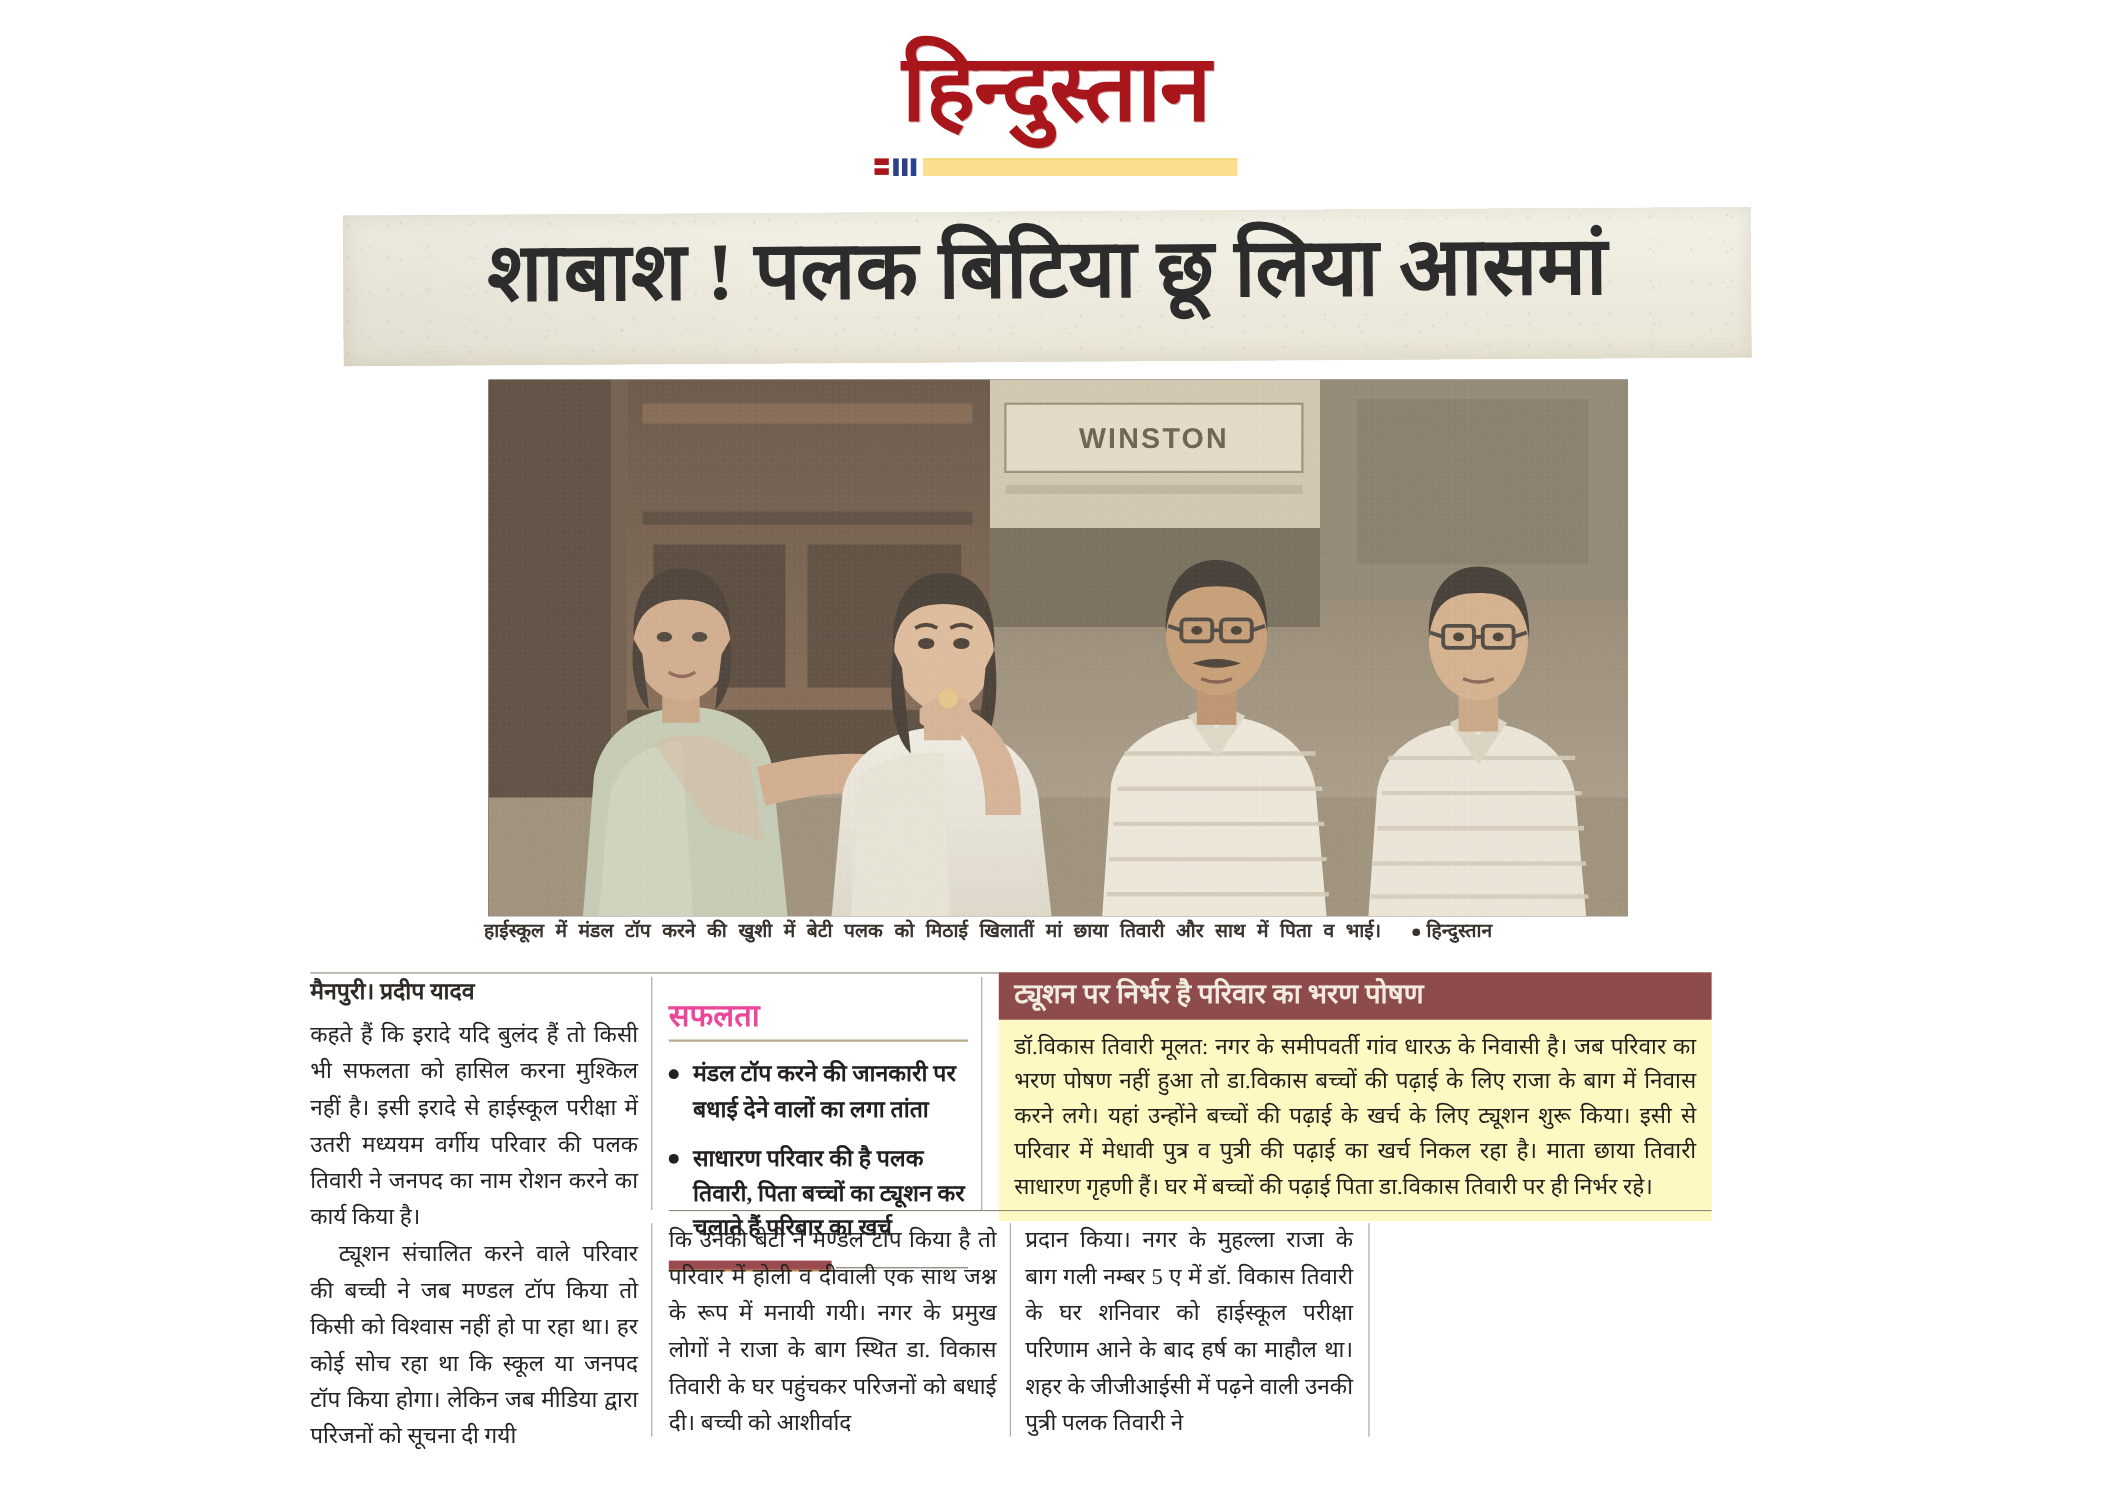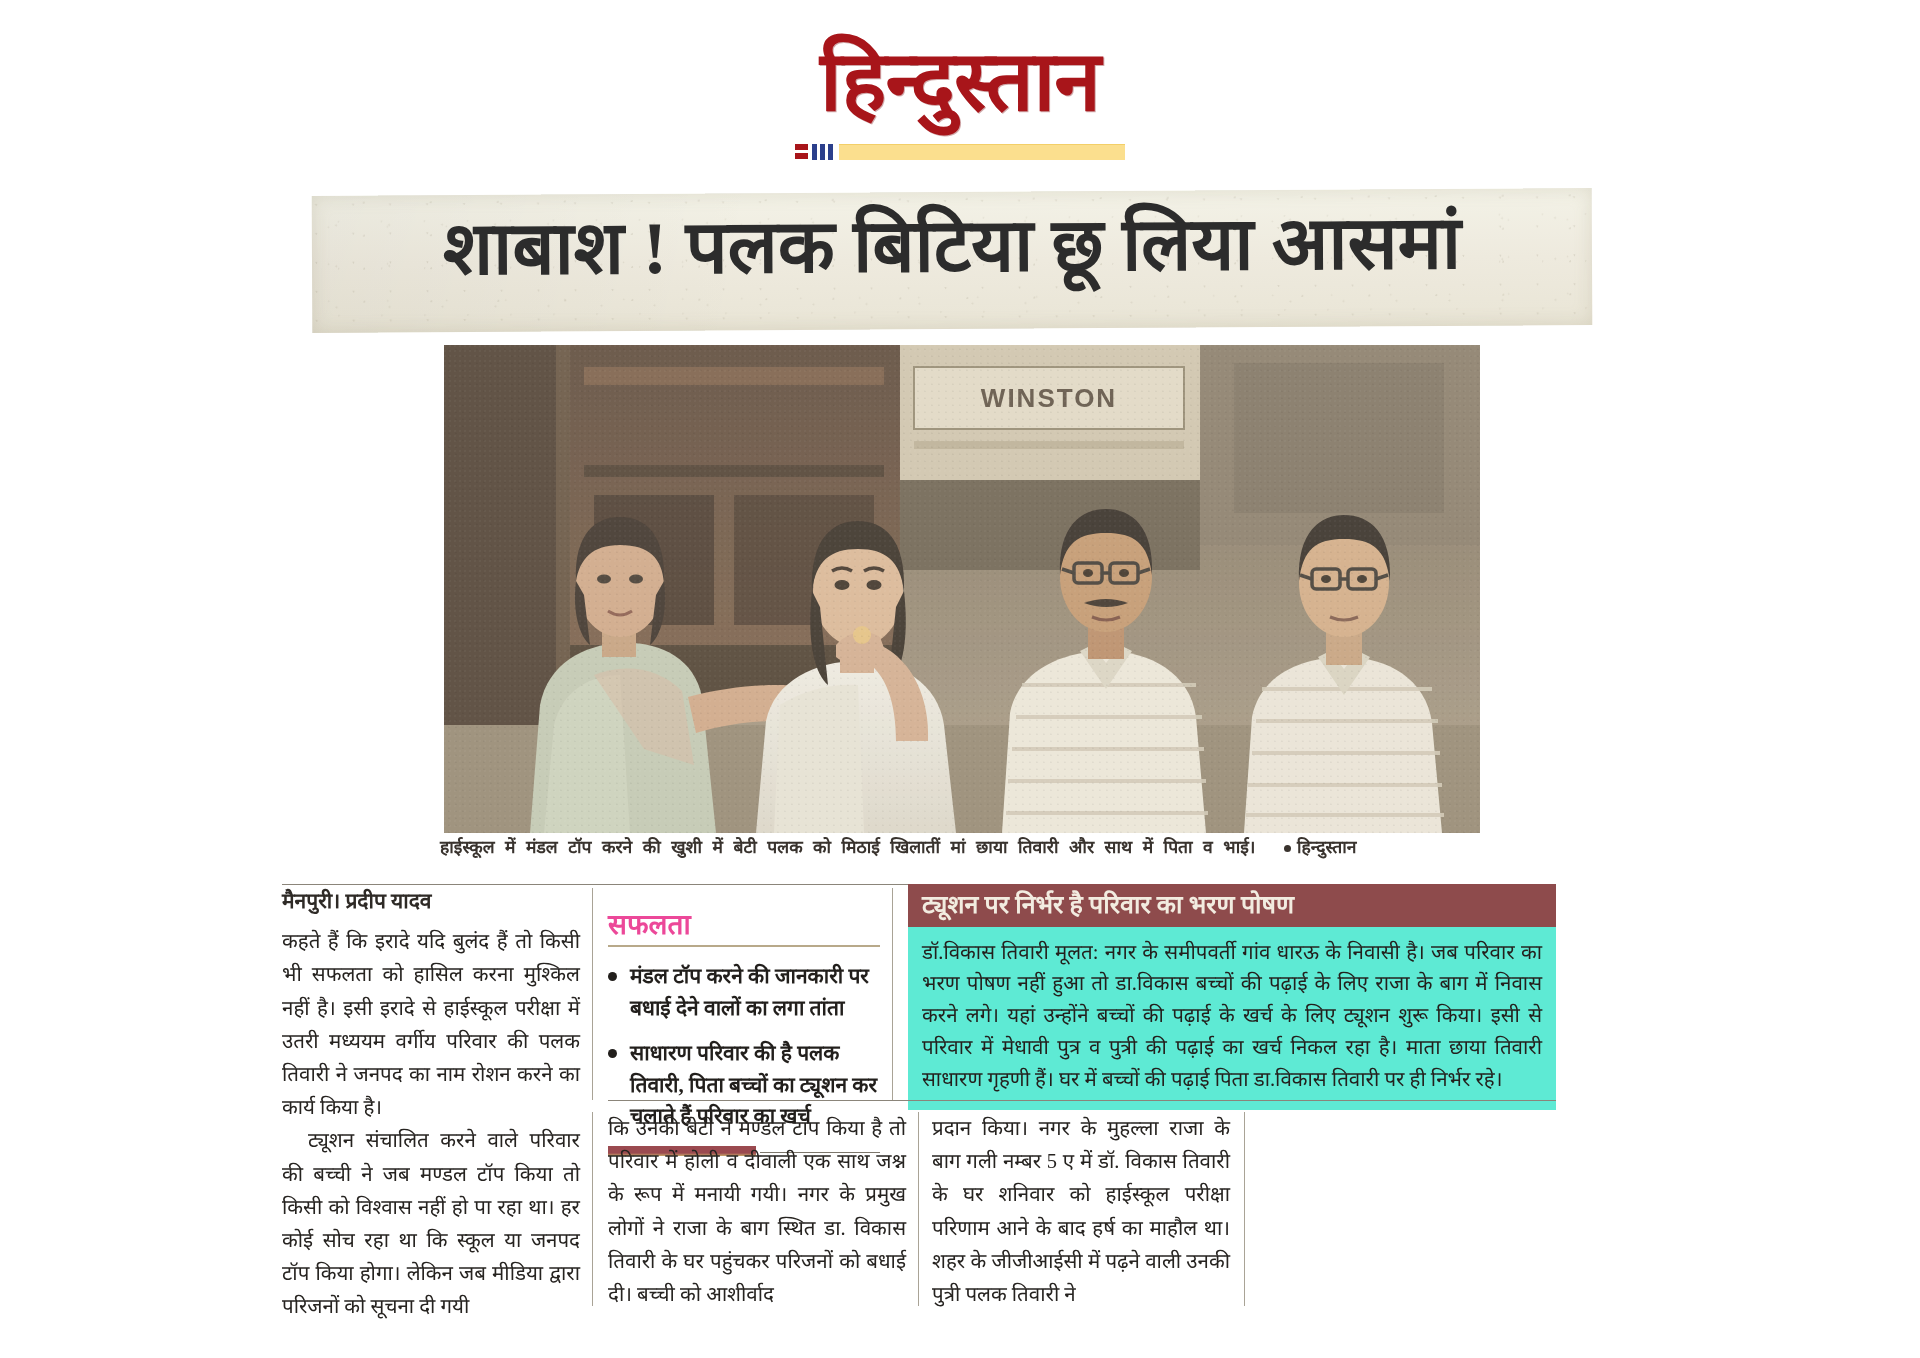--- a/index.html
+++ b/index.html
@@ -262,21 +262,21 @@
     position: absolute; left: 152px; top: 6px;
     width: 120px; height: 1px; background: #7c766b;
   }
 
   
   .tint-box {
     position: absolute;
     left: 626px;
     top: 0px;
     width: 648px;
-    background: #5eead4;
+    background: #fef9c3;
   }
   .tint-header {
     background: #8e4b4c;
     padding: 7px 14px 8px 14px;
   }
   .tint-header-text {
     font-family: "Liberation Serif", "DejaVu Serif", serif;
     font-weight: bold;
     font-size: 25px;
     line-height: 1.1;

